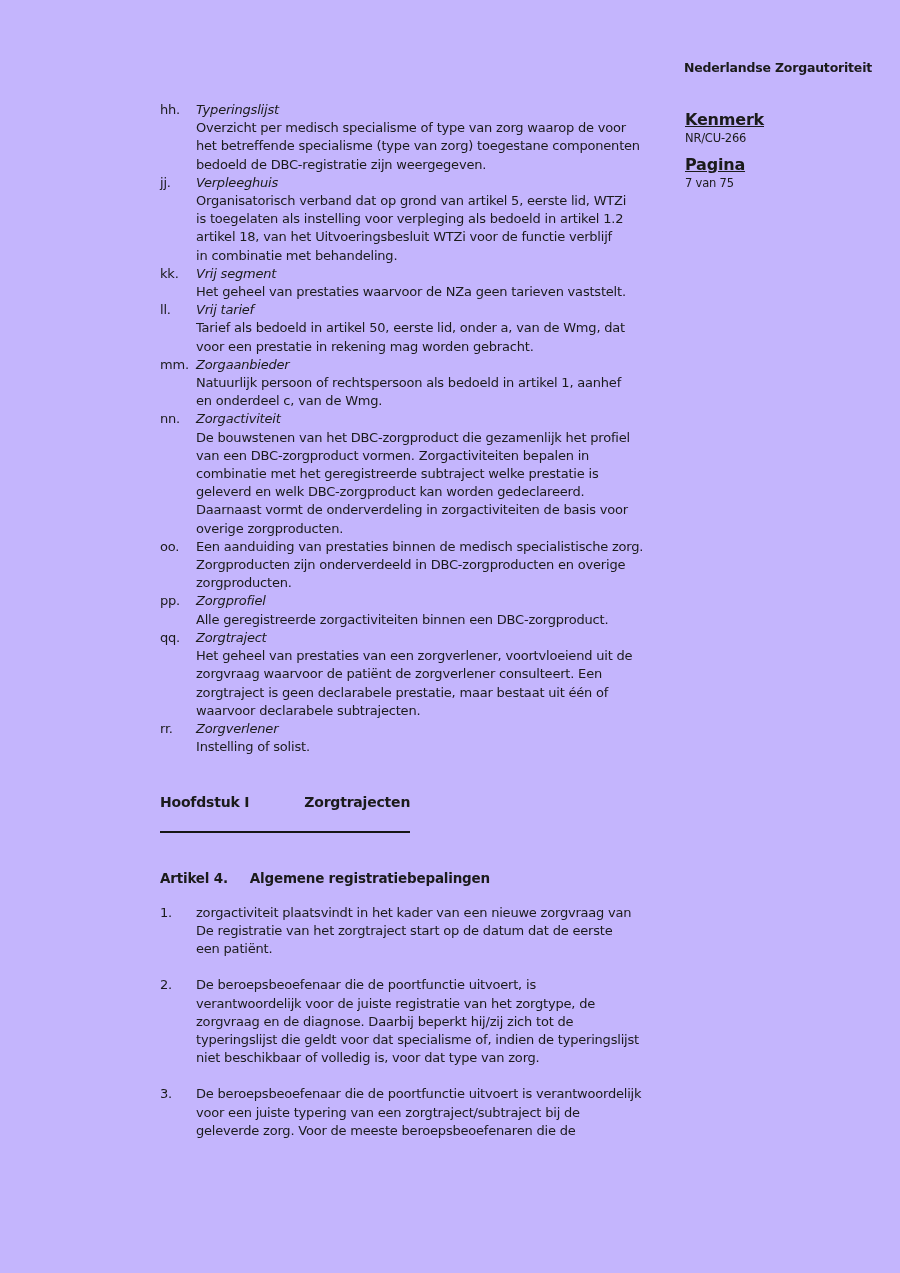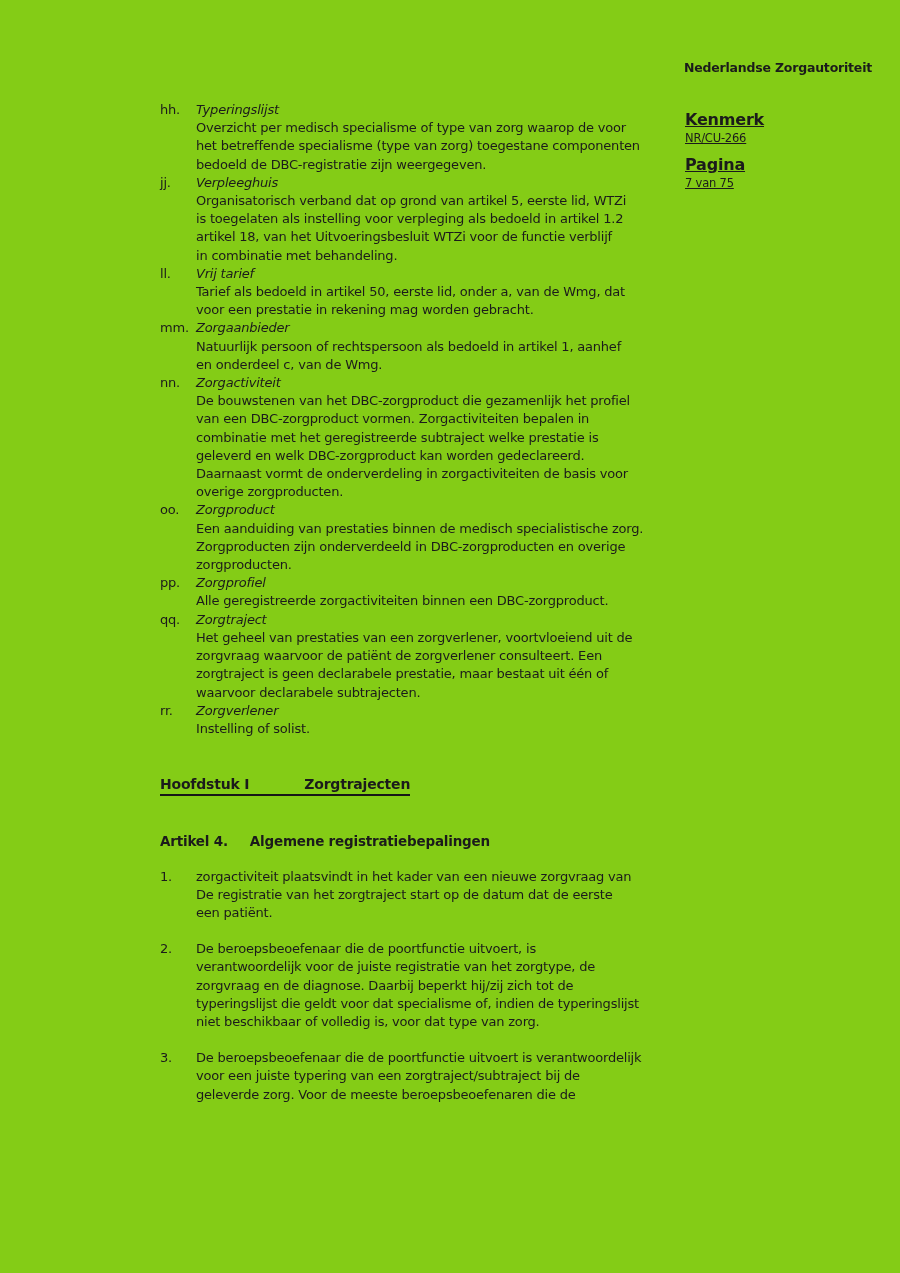--- a/index.html
+++ b/index.html
@@ -1,20 +1,20 @@
 <!DOCTYPE html>
 <html><head>
 <meta charset="utf-8">
 <style>
   html, body { margin: 0; padding: 0; background: #ffffff; }
   .page {
     position: relative;
     width: 900px;
     height: 1273px;
-    background: #84cc16;
+    background: #c4b5fd;
     font-family: "DejaVu Sans", "Liberation Sans", sans-serif;
     color: #1b1b1b;
     overflow: hidden;
   }
   
   .org {
     position: absolute;
     left: 684px;
     top: 60px;
     font-size: 12.5px;
@@ -28,21 +28,21 @@
     top: 110px;
     font-size: 11.5px;
     letter-spacing: -0.2px;
   }
   .meta-label {
     font-size: 16px;
     font-weight: bold;
     margin-bottom: 2px;
     text-decoration: underline;
   }
-  .meta-value { margin-bottom: 10px; text-decoration: underline; }
+  .meta-value { margin-bottom: 10px; }
   
   .main {
     position: absolute;
     left: 160px;
     top: 101px;
     width: 560px;
     font-size: 13px;
     line-height: 18.2px;
     letter-spacing: -0.2px;
   }
@@ -51,21 +51,21 @@
   .def-body, .clause-body { flex: 1; white-space: nowrap; }
   .def-term { font-style: italic; }
   .chapter-heading {
     margin-top: 37px;
     font-size: 14px;
     font-weight: bold;
   }
   .chapter-underline {
     display: inline-block;
     border-bottom: 2px solid #161616;
-    padding-bottom: 1px;
+    padding-bottom: 19px;
     white-space: nowrap;
   }
   .chapter-gap { display: inline-block; width: 55px; }
   .article-heading {
     margin-top: 36px;
     font-size: 13.5px;
     font-weight: bold;
     white-space: nowrap;
   }
   .article-title { margin-left: 22px; }
@@ -99,20 +99,27 @@
           </div>
         </div>
         <div class="def-row">
           <div class="def-label">jj.</div>
           <div class="def-body">
             <div class="def-term">Verpleeghuis</div>
             <div class="def-line">Organisatorisch verband dat op grond van artikel 5, eerste lid, WTZi</div>
             <div class="def-line">is toegelaten als instelling voor verpleging als bedoeld in artikel 1.2</div>
             <div class="def-line">artikel 18, van het Uitvoeringsbesluit WTZi voor de functie verblijf</div>
             <div class="def-line">in combinatie met behandeling.</div>
+          </div>
+        </div>
+        <div class="def-row">
+          <div class="def-label">kk.</div>
+          <div class="def-body">
+            <div class="def-term">Vrij segment</div>
+            <div class="def-line">Het geheel van prestaties waarvoor de NZa geen tarieven vaststelt.</div>
           </div>
         </div>
         <div class="def-row">
           <div class="def-label">ll.</div>
           <div class="def-body">
             <div class="def-term">Vrij tarief</div>
             <div class="def-line">Tarief als bedoeld in artikel 50, eerste lid, onder a, van de Wmg, dat</div>
             <div class="def-line">voor een prestatie in rekening mag worden gebracht.</div>
           </div>
         </div>
@@ -132,21 +139,20 @@
             <div class="def-line">van een DBC-zorgproduct vormen. Zorgactiviteiten bepalen in</div>
             <div class="def-line">combinatie met het geregistreerde subtraject welke prestatie is</div>
             <div class="def-line">geleverd en welk DBC-zorgproduct kan worden gedeclareerd.</div>
             <div class="def-line">Daarnaast vormt de onderverdeling in zorgactiviteiten de basis voor</div>
             <div class="def-line">overige zorgproducten.</div>
           </div>
         </div>
         <div class="def-row">
           <div class="def-label">oo.</div>
           <div class="def-body">
-            <div class="def-term">Zorgproduct</div>
             <div class="def-line">Een aanduiding van prestaties binnen de medisch specialistische zorg.</div>
             <div class="def-line">Zorgproducten zijn onderverdeeld in DBC-zorgproducten en overige</div>
             <div class="def-line">zorgproducten.</div>
           </div>
         </div>
         <div class="def-row">
           <div class="def-label">pp.</div>
           <div class="def-body">
             <div class="def-term">Zorgprofiel</div>
             <div class="def-line">Alle geregistreerde zorgactiviteiten binnen een DBC-zorgproduct.</div>

